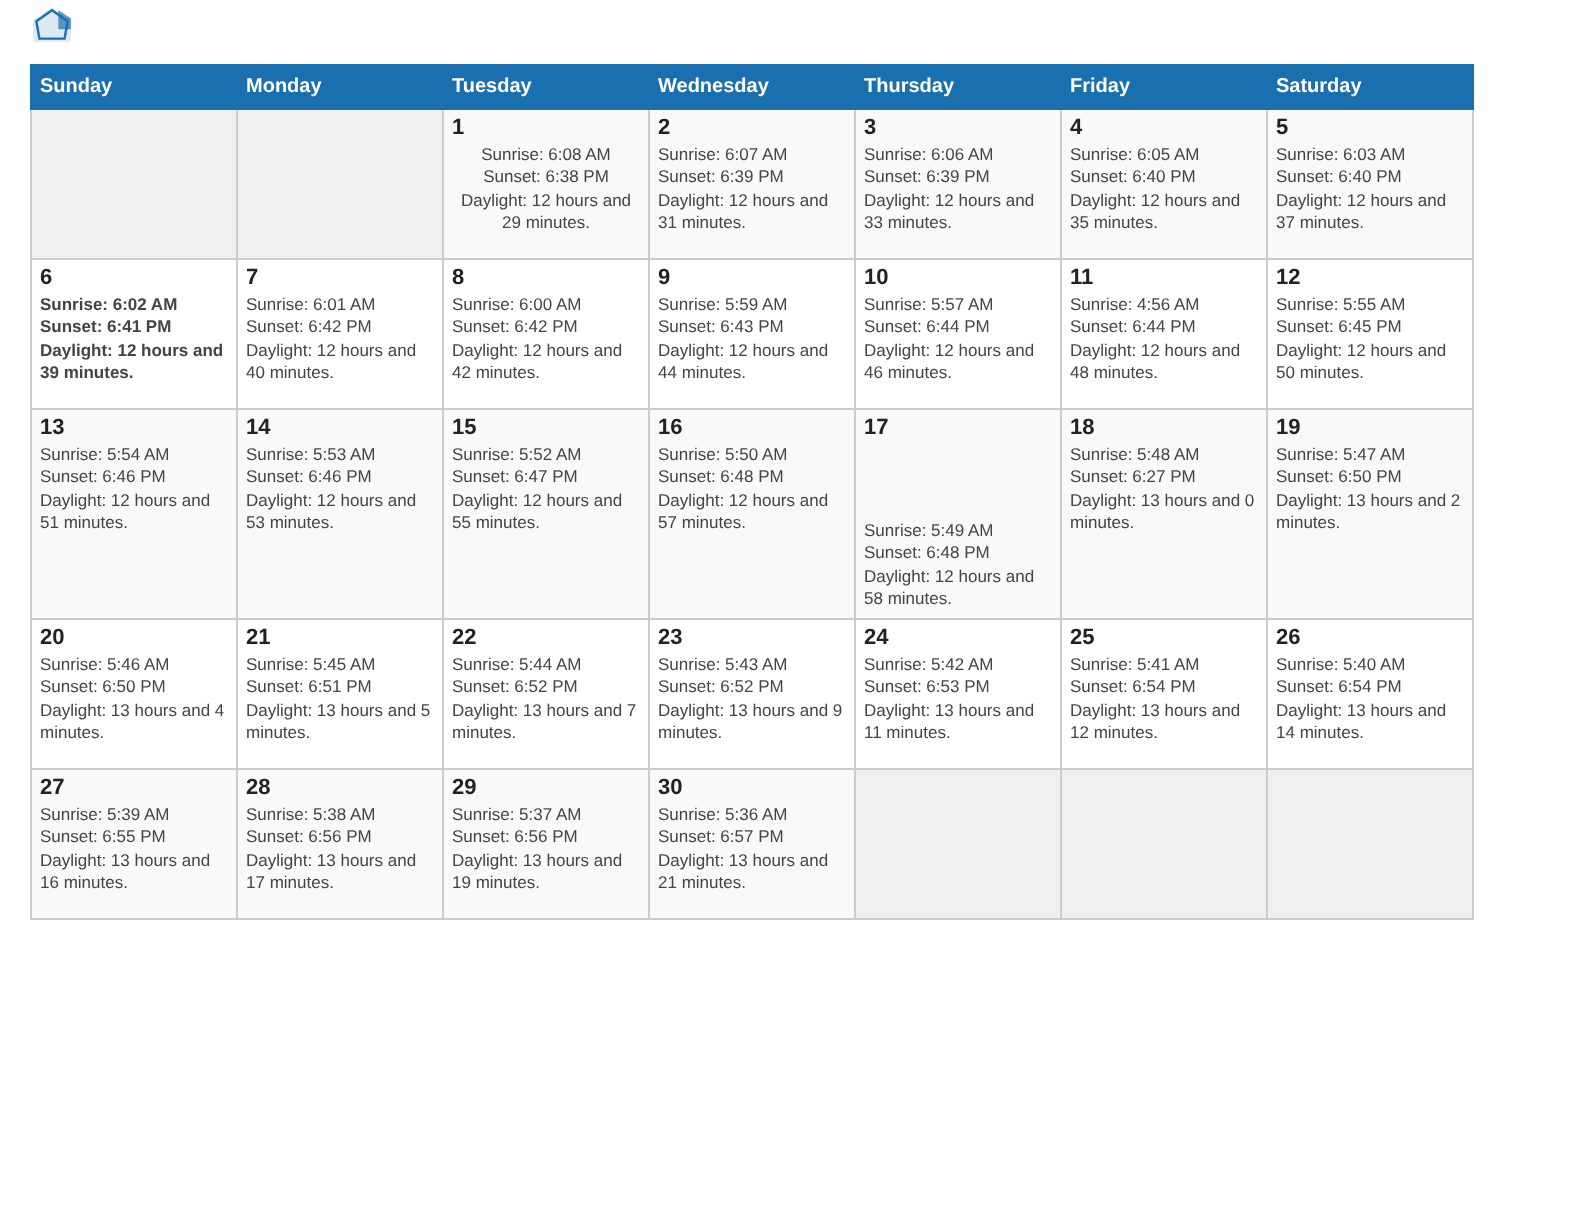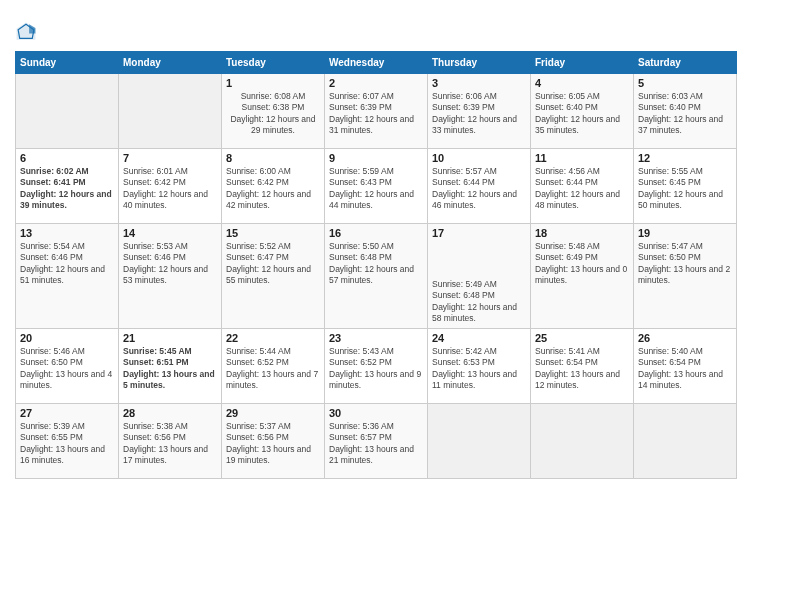--- a/index.html
+++ b/index.html
@@ -6,21 +6,21 @@
     body {
       font-family: Arial, sans-serif;
       background: #fff;
       width: 792px;
       height: 612px;
       overflow: hidden;
     }
     .page {
       width: 752px;
       height: 612px;
-      padding: 21px 15px;
+      padding: 2px 15px;
       background: #fff;
     }
     .header {
       display: flex;
       justify-content: space-between;
       align-items: flex-start;
       margin-bottom: 8px;
     }
     .logo {
       display: flex;
@@ -233,40 +233,40 @@
           </td>
           <td>
             <span class="day-num">17</span>
             <div class="day-info" style="white-space: pre-line; margin-top: 40px;">Sunrise: 5:49 AM
 Sunset: 6:48 PM
 Daylight: 12 hours and 58 minutes.</div>
           </td>
           <td>
             <span class="day-num">18</span>
             <div class="day-info" style="white-space: pre-line;">Sunrise: 5:48 AM
-Sunset: 6:49 PM
+Sunset: 6:27 PM
 Daylight: 13 hours and 0 minutes.</div>
           </td>
           <td>
             <span class="day-num">19</span>
             <div class="day-info" style="white-space: pre-line;">Sunrise: 5:47 AM
 Sunset: 6:50 PM
 Daylight: 13 hours and 2 minutes.</div>
           </td>
         </tr>
         <tr>
           <td>
             <span class="day-num">20</span>
             <div class="day-info" style="white-space: pre-line;">Sunrise: 5:46 AM
 Sunset: 6:50 PM
 Daylight: 13 hours and 4 minutes.</div>
           </td>
           <td>
             <span class="day-num">21</span>
-            <div class="day-info" style="white-space: pre-line; font-weight: bold;">Sunrise: 5:45 AM
+            <div class="day-info" style="white-space: pre-line;">Sunrise: 5:45 AM
 Sunset: 6:51 PM
 Daylight: 13 hours and 5 minutes.</div>
           </td>
           <td>
             <span class="day-num">22</span>
             <div class="day-info" style="white-space: pre-line;">Sunrise: 5:44 AM
 Sunset: 6:52 PM
 Daylight: 13 hours and 7 minutes.</div>
           </td>
           <td>

